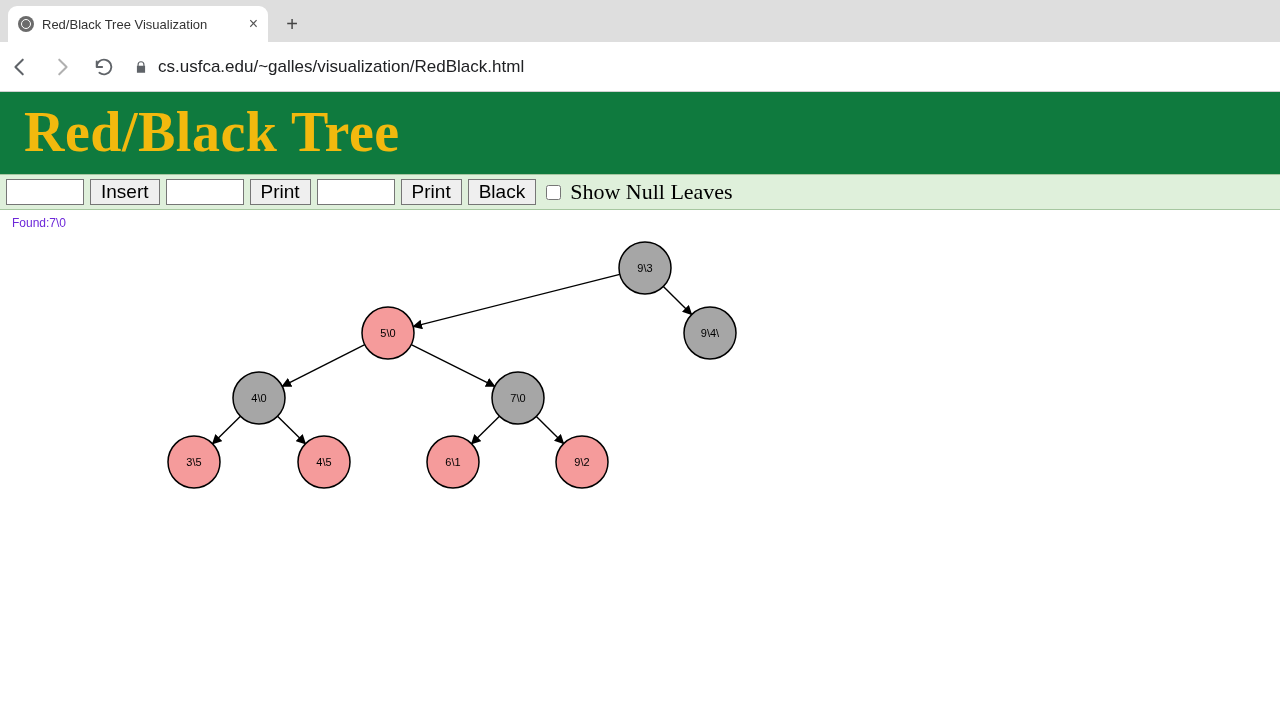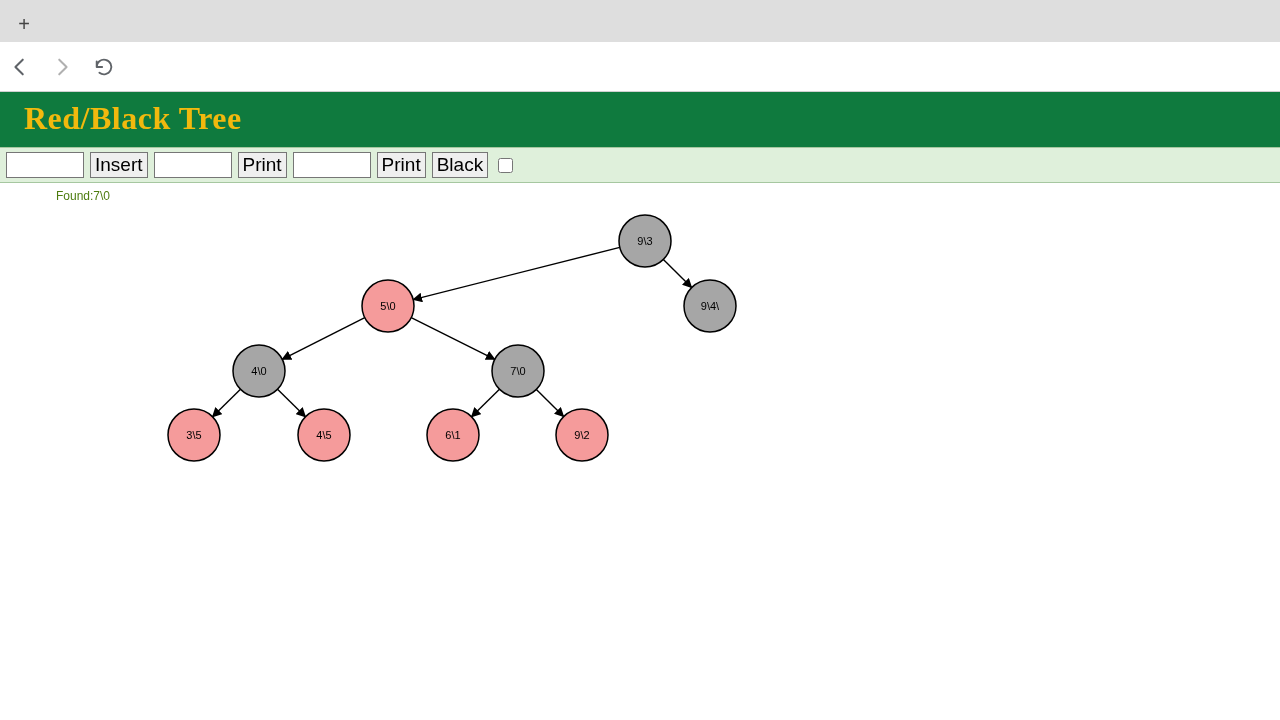--- a/index.html
+++ b/index.html
@@ -14,78 +14,90 @@
   .plus-tab { width: 28px; height: 28px; margin: 0 0 4px 10px; display: flex; align-items: center; justify-content: center; color: #444; font-size: 20px; }
 
   .chrome-addr { background: #fff; height: 50px; display: flex; align-items: center; gap: 18px; padding: 0 8px; border-bottom: 1px solid #d0d0d0; }
   .nav-icon { width: 24px; height: 24px; color: #5f6368; display: flex; align-items: center; justify-content: center; }
   .nav-icon.fwd { color: #b0b0b0; }
   .addr-area { display: flex; align-items: center; gap: 10px; font-size: 17px; color: #202124; }
   .lock { width: 14px; height: 14px; }
 
   
   .page-header { background: #0f7a3e; padding: 8px 24px 10px 24px; }
-  .page-header h1 { margin: 0; color: #f2b90e; font-family: Georgia, 'Times New Roman', serif; font-weight: bold; font-size: 32px; letter-spacing: 0.5px; }
+  .page-header h1 { margin: 0; color: #f2b90e; font-family: Georgia, 'Times New Roman', serif; font-weight: bold; font-size: 56px; letter-spacing: 0.5px; }
 
   
   .controls { background: #dff0db; border-top: 1px solid #a6c7a0; border-bottom: 1px solid #a6c7a0; padding: 4px 6px; display: flex; align-items: center; gap: 6px; font-size: 20px; }
   .controls input[type=text] { width: 78px; height: 26px; font-size: 16px; border: 1px solid #767676; background: #fff; }
-  .controls button { font-size: 19px; padding: 1px 4px; border: 1px solid #767676; background: #efefef; }
+  .controls button { font-size: 19px; padding: 1px 10px; border: 1px solid #767676; background: #efefef; }
   .controls input[type=checkbox] { width: 15px; height: 15px; margin-left: 4px; }
   .controls label { font-size: 22px; font-family: Georgia, serif; }
 
   
   .canvas-wrap { position: relative; width: 1280px; height: 510px; background: #fff; }
-  .status { position: absolute; left: 12px; top: 6px; font-size: 12px; color: #4d7c0f; font-family: Arial, sans-serif; margin-left: 44px; }
+  .status { position: absolute; left: 12px; top: 6px; font-size: 12px; color: #6d28d9; font-family: Arial, sans-serif; }
 
   svg.tree { position: absolute; left: 0; top: 0; width: 1280px; height: 510px; }
   .node circle { stroke: #000; stroke-width: 1.5; }
   .node.black circle { fill: #a6a6a6; }
   .node.red circle { fill: #f59b9b; }
   .node text { font-size: 11px; font-family: Arial, sans-serif; fill: #000; text-anchor: middle; dominant-baseline: middle; }
   .edge { stroke: #000; stroke-width: 1.4; fill: none; marker-end: url(#arrow); }
 </style>
 </head>
 <body>
 
 <div class="chrome-top">
+  <div class="tab">
+    <span class="favicon"></span>
+    <span>Red/Black Tree Visualization</span>
+    <span class="close">×</span>
+  </div>
   <div class="plus-tab">+</div>
 </div>
 
 <div class="chrome-addr">
   <div class="nav-icon">
     <svg viewBox="0 0 24 24" width="22" height="22">
         <path d="M15 4l-8 8 8 8" stroke="#5f6368" stroke-width="2.2" fill="none" stroke-linecap="round" stroke-linejoin="round"></path>
       </svg>
   </div>
   <div class="nav-icon fwd">
     <svg viewBox="0 0 24 24" width="22" height="22">
         <path d="M9 4l8 8-8 8" stroke="#b0b0b0" stroke-width="2.2" fill="none" stroke-linecap="round" stroke-linejoin="round"></path>
       </svg>
   </div>
   <div class="nav-icon">
     <svg viewBox="0 0 24 24" width="22" height="22">
         <path d="M4 12a8 8 0 1 1 3 6.2M4 12V6m0 6h6" stroke="#5f6368" stroke-width="2" fill="none" stroke-linecap="round" stroke-linejoin="round"></path>
       </svg>
   </div>
+  <div class="addr-area">
+    <svg class="lock" viewBox="0 0 24 24">
+        <path d="M6 10V8a6 6 0 1 1 12 0v2h1v12H5V10h1zm2 0h8V8a4 4 0 1 0-8 0v2z" fill="#5f6368"></path>
+      </svg>
+    <span>cs.usfca.edu/~galles/visualization/RedBlack.html</span>
+  </div>
 </div>
 
 <div class="page-header">
   <h1>Red/Black Tree</h1>
 </div>
 
 <div class="controls">
   <input type="text" value="" style="">
   <button>Insert</button>
   <input type="text" value="" style="">
   <button>Print</button>
   <input type="text" value="" style="">
   <button>Print</button>
   <button>Black</button>
   <input type="checkbox" id="snl" style="">
+  <label for="snl">Show Null Leaves</label>
 </div>
 
 <div class="canvas-wrap">
   <div class="status">Found:7\0</div>
   <svg class="tree" id="tree-svg">
     <defs>
       <marker id="arrow" viewBox="0 0 10 10" refX="9" refY="5" markerWidth="7" markerHeight="7" orient="auto-start-reverse">
         <path d="M 0 0 L 10 5 L 0 10 z" fill="#000"></path>
       </marker>
     </defs>

